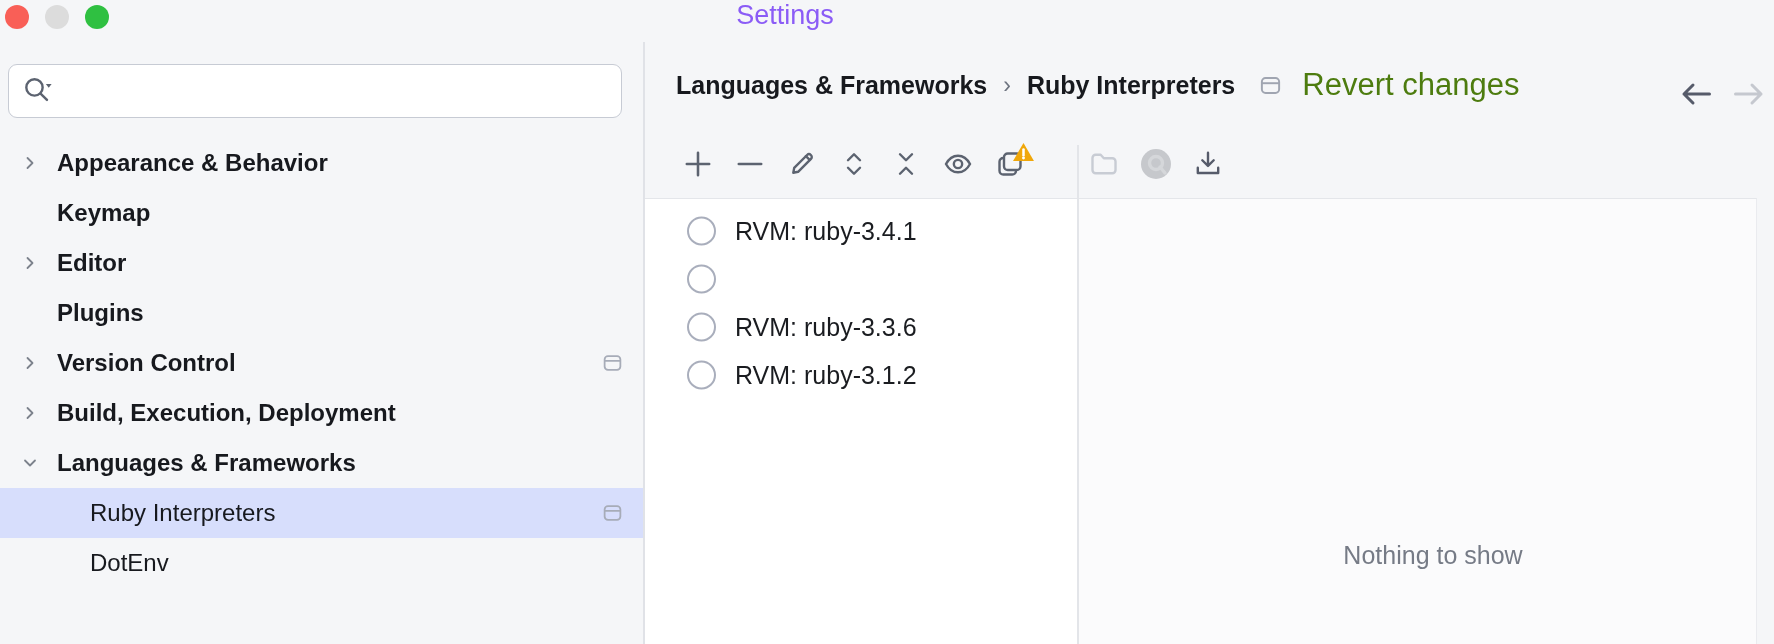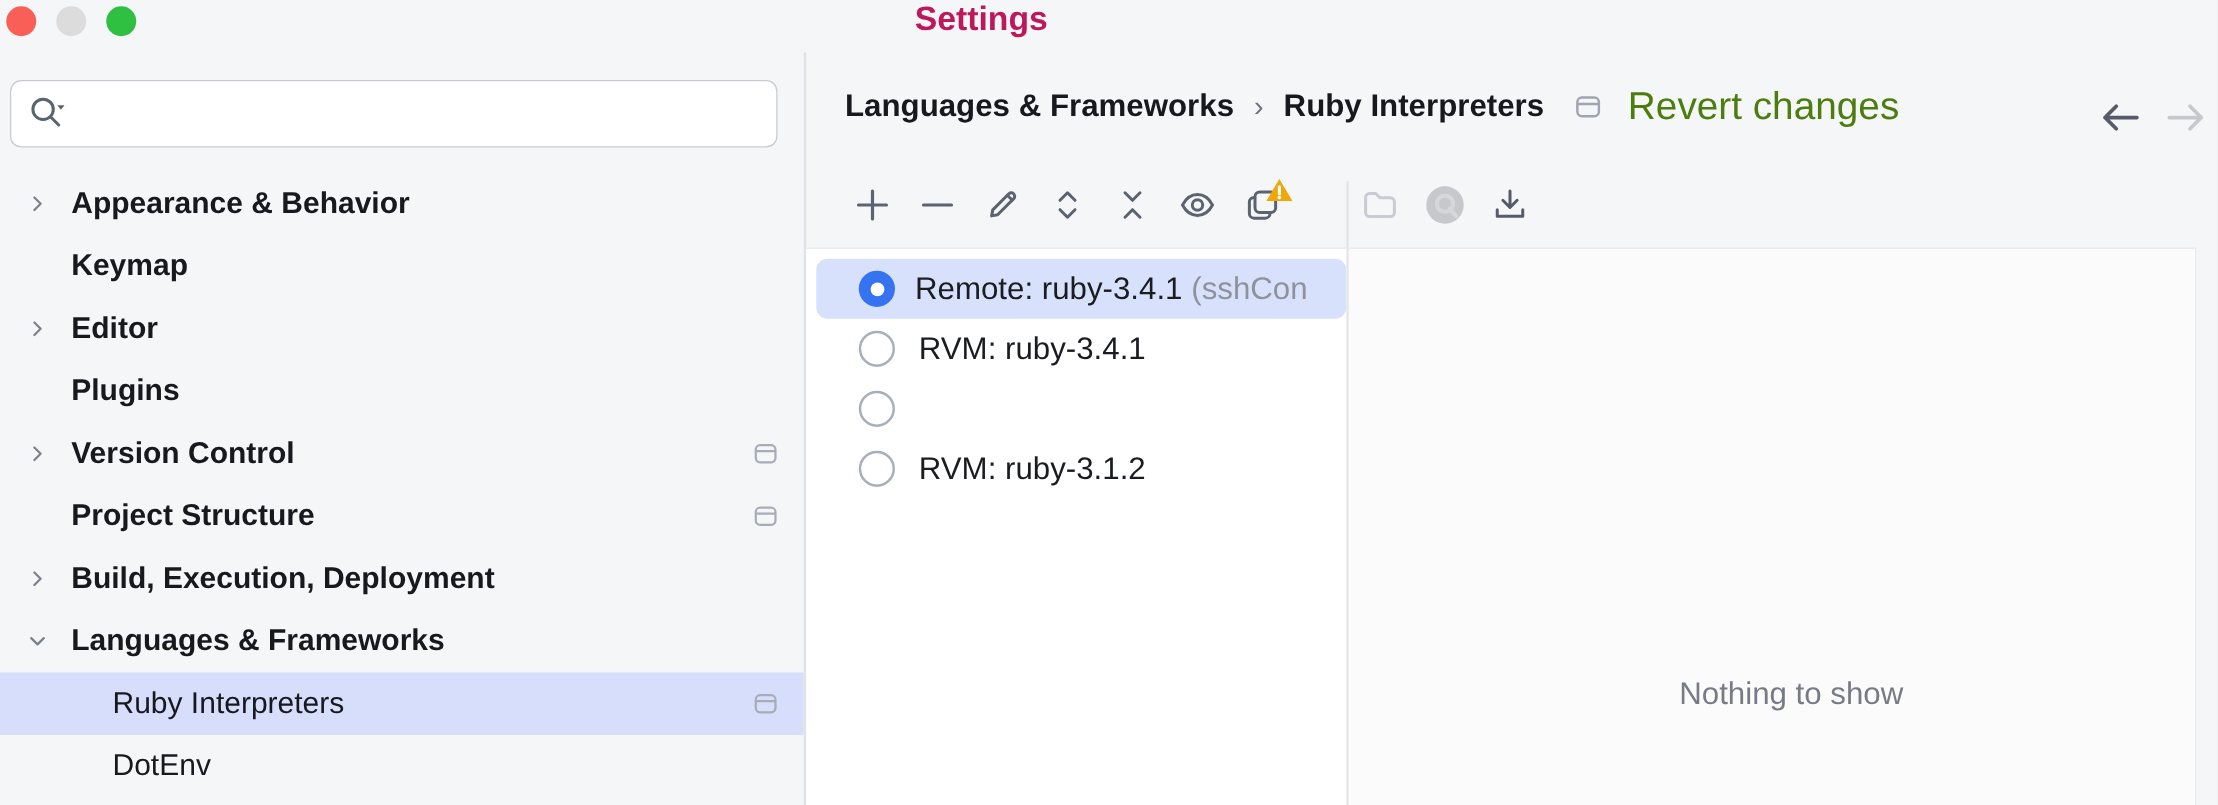--- a/index.html
+++ b/index.html
@@ -10,21 +10,21 @@
     font-family:"Liberation Sans", sans-serif;
     color:#1a1c20;
   }
   
   .tl { position:absolute; top:5px; width:24px; height:24px; border-radius:50%; }
   .tl-close { left:5px;  background:#f95f57; }
   .tl-min   { left:45px; background:#dcdcdc; }
   .tl-zoom  { left:85px; background:#2fc041; }
   .win-title {
     position:absolute; top:0px; left:785px; transform:translateX(-50%);
-    font-size:27px; font-weight:bold; color:#be185d; white-space:nowrap;
+    font-size:27px; font-weight:normal; color:#8b5cf6; white-space:nowrap;
   }
   
   .sidebar { position:absolute; left:0; top:0; width:643px; height:480px; }
   .search-box {
     position:absolute; left:8px; top:64px; width:614px; height:54px;
     background:#ffffff; border:1.5px solid #c7cbd4; border-radius:9px;
     display:flex; align-items:center; padding-left:13px;
   }
   .tree { position:absolute; left:0; top:138px; width:643px; }
   .tree-row { position:relative; height:50px; display:flex; align-items:center; cursor:default; }
@@ -140,29 +140,20 @@
         </span>
         <span class="t-label">Version Control</span>
         <span class="mod-badge">
           <svg width="21" height="21" viewBox="0 0 20 20" fill="none" stroke="#a7acb8" stroke-width="1.7" stroke-linejoin="round">
               <rect x="2.5" y="3.5" width="15" height="13" rx="3.2"></rect>
               <line x1="2.5" y1="8" x2="17.5" y2="8"></line>
             </svg>
         </span>
       </div>
 
-      <div class="tree-row lvl1">
-        <span class="t-label">Project Structure</span>
-        <span class="mod-badge">
-          <svg width="21" height="21" viewBox="0 0 20 20" fill="none" stroke="#a7acb8" stroke-width="1.7" stroke-linejoin="round">
-              <rect x="2.5" y="3.5" width="15" height="13" rx="3.2"></rect>
-              <line x1="2.5" y1="8" x2="17.5" y2="8"></line>
-            </svg>
-        </span>
-      </div>
 
       <div class="tree-row lvl1">
         <span class="t-chevron">
           <svg width="20" height="20" viewBox="0 0 20 20" fill="none" stroke="#7c828c" stroke-width="1.8" stroke-linecap="round" stroke-linejoin="round">
               <path d="M7.5 5 L12.5 10 L7.5 15"></path>
             </svg>
         </span>
         <span class="t-label">Build, Execution, Deployment</span>
       </div>
 
@@ -284,35 +275,34 @@
         <path d="M10 2.5 V11 M6.2 7.5 L10 11.3 L13.8 7.5"></path>
         <path d="M3.2 12.5 V16 H16.8 V12.5"></path>
       </svg>
     </div>
   </div>
 
   <div class="group-divider"></div>
 
   <div class="list-panel">
 
-    <div class="int-row selected">
-      <span class="radio"></span>
-      <span class="int-label">Remote: ruby-3.4.1</span>
-      <span class="int-note">(sshCon</span>
-    </div>
 
     <div class="int-row">
       <span class="radio"></span>
       <span class="int-label">RVM: ruby-3.4.1</span>
     </div>
 
     <div class="int-row">
       <span class="radio"></span>
     </div>
 
+    <div class="int-row">
+      <span class="radio"></span>
+      <span class="int-label">RVM: ruby-3.3.6</span>
+    </div>
 
     <div class="int-row">
       <span class="radio"></span>
       <span class="int-label">RVM: ruby-3.1.2</span>
     </div>
 
 
   </div>
 
   <div class="gems-panel">

